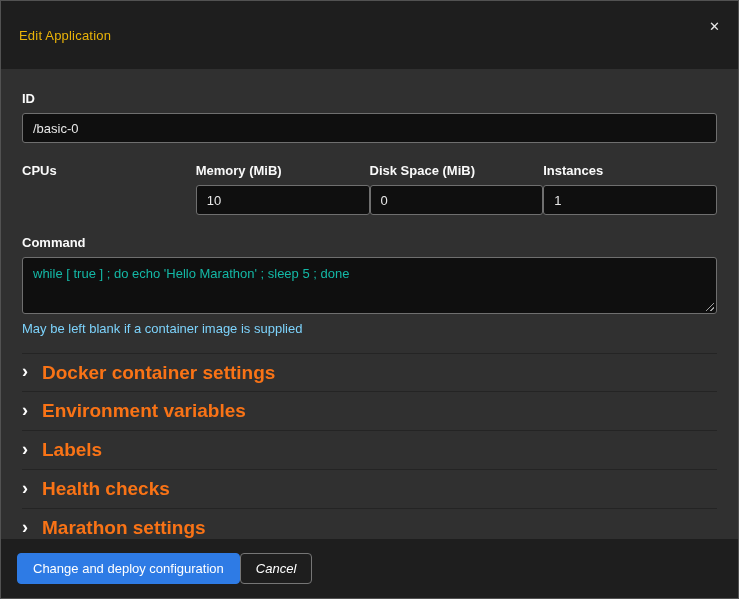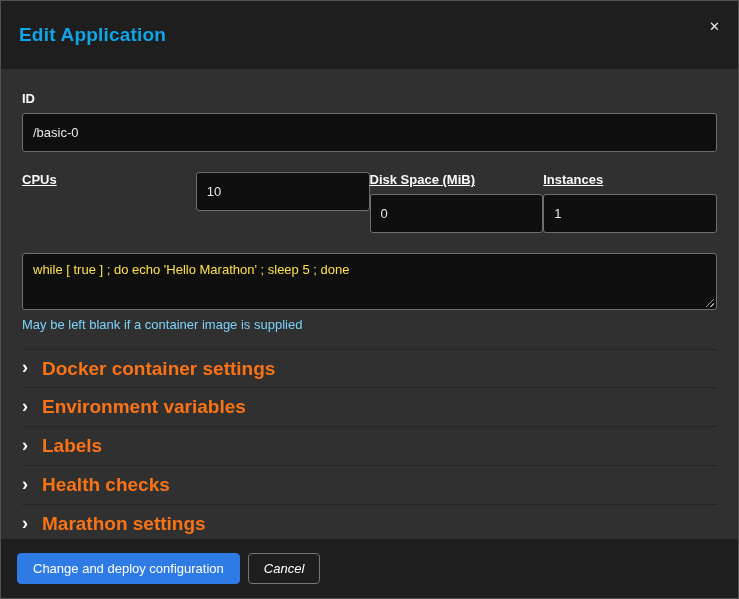--- a/index.html
+++ b/index.html
@@ -25,24 +25,24 @@
   .modal-header {
     flex: 0 0 auto;
     background: #1e1e1e;
     height: 68px;
     padding: 0 18px;
     display: flex;
     align-items: center;
     position: relative;
   }
   .modal-title {
-    font-size: 19px;
-    font-weight: 700;
+    font-size: 13px;
+    font-weight: 400;
     letter-spacing: 0.2px;
-    color: #0ea5e9;
+    color: #eab308;
   }
   .close-btn {
     position: absolute;
     top: 15px;
     right: 14px;
     background: none;
     border: none;
     color: #ffffff;
     font-size: 13px;
     line-height: 1;
@@ -61,49 +61,48 @@
   .field-label {
     display: block;
     font-size: 13px;
     font-weight: 700;
     color: #fafafa;
     margin-bottom: 7px;
   }
 
   .text-input {
     width: 100%;
-    height: 39px;
+    height: 30px;
     background: #0f0f0f;
     border: 1px solid #6f6f6f;
     border-radius: 3px;
     color: #e8e8e8;
     font-family: "Liberation Sans", sans-serif;
     font-size: 13px;
     padding: 0 10px;
     outline: none;
   }
 
   .fields-grid {
     margin-top: 20px;
     display: grid;
     grid-template-columns: repeat(4, 1fr);
-    text-decoration: underline;
   }
 
   .command-block { margin-top: 20px; }
 
   .textarea-wrap { position: relative; }
   .command-textarea {
     display: block;
     width: 100%;
     height: 57px;
     background: #0f0f0f;
     border: 1px solid #6f6f6f;
     border-radius: 3px;
-    color: #fde047;
+    color: #14b8a6;
     font-family: "Liberation Sans", sans-serif;
     font-size: 13px;
     line-height: 1.4;
     padding: 7px 10px;
     resize: none;
     outline: none;
     overflow: hidden;
   }
   .resize-handle {
     position: absolute;
@@ -150,21 +149,21 @@
   }
 
   
   .modal-footer {
     flex: 0 0 auto;
     background: #1e1e1e;
     height: 59px;
     padding: 4px 16px;
     display: flex;
     align-items: center;
-    gap: 8px;
+    gap: 0;
   }
   .btn {
     height: 31px;
     border-radius: 4px;
     font-family: "Liberation Sans", sans-serif;
     font-size: 13px;
     color: #ffffff;
     cursor: pointer;
     padding: 0 15px;
   }
@@ -193,33 +192,35 @@
     <div class="field">
       <label class="field-label">ID</label>
       <input class="text-input" type="text" value="/basic-0" style="">
     </div>
 
     <div class="fields-grid">
       <div class="field">
         <label class="field-label">CPUs</label>
       </div>
       <div class="field">
+        <label class="field-label">Memory (MiB)</label>
         <input class="text-input" type="text" value="10" style="">
       </div>
       <div class="field">
         <label class="field-label">Disk Space (MiB)</label>
         <input class="text-input" type="text" value="0" style="">
       </div>
       <div class="field">
         <label class="field-label">Instances</label>
         <input class="text-input" type="text" value="1" style="">
       </div>
     </div>
 
     <div class="command-block">
+      <label class="field-label">Command</label>
       <div class="textarea-wrap">
         <textarea class="command-textarea" style="">while [ true ] ; do echo 'Hello Marathon' ; sleep 5 ; done</textarea>
         <span class="resize-handle"></span>
       </div>
       <p class="help-text">May be left blank if a container image is supplied</p>
     </div>
 
     <div class="sections">
       <div class="section-row">
         <span class="chevron">›</span>

